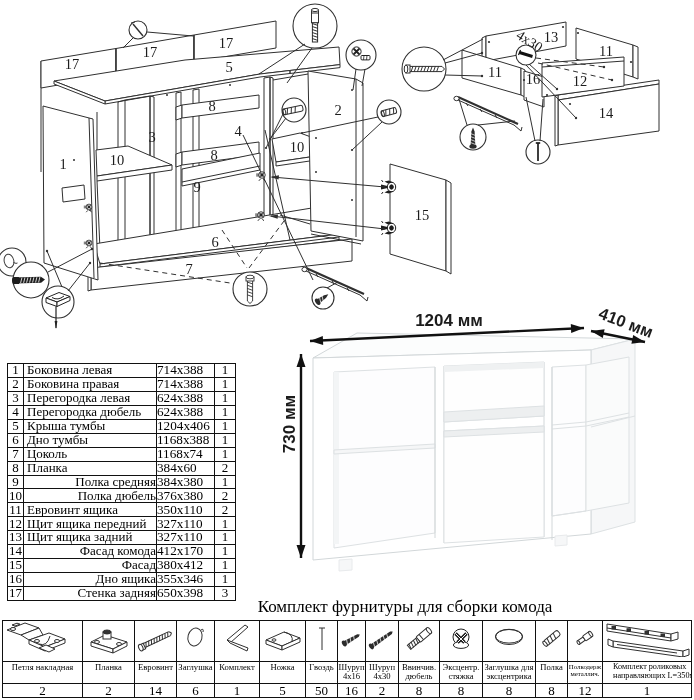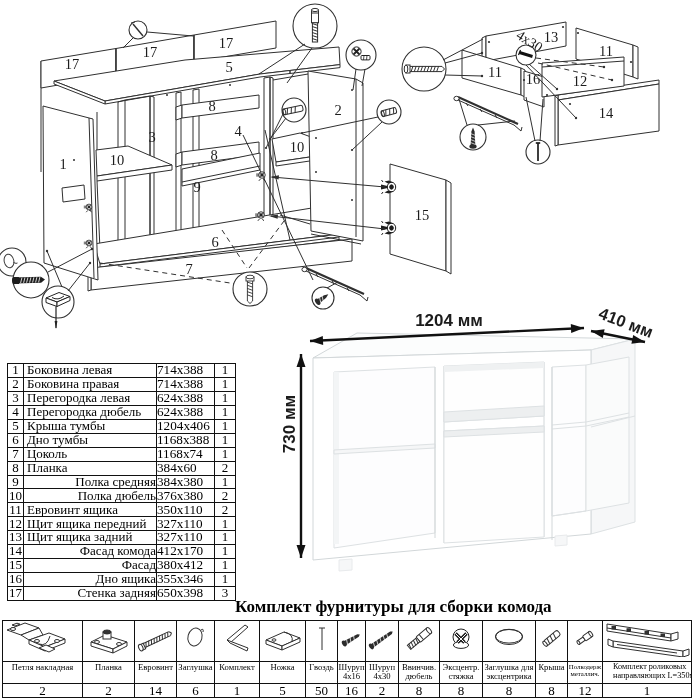--- a/index.html
+++ b/index.html
@@ -8,22 +8,22 @@
   #diagram{position:absolute;left:0;top:0;}
   table{border-collapse:collapse;}
   #parts{position:absolute;left:7px;top:363px;width:228px;height:238px;
          table-layout:fixed;font-size:13px;}
   #parts td{border:1.2px solid #111;padding:0 0 0 3px;height:12.7px;
             white-space:nowrap;overflow:hidden;line-height:12.5px;}
   #parts td.n{text-align:center;padding:0;}
   #parts td.s{text-align:left;padding:0;font-size:13.2px;}
   #parts td.q{text-align:center;padding:0;}
   #parts td.ind{padding-left:13px;text-align:right;}
-  #title{position:absolute;left:235px;top:597px;width:340px;text-align:left;
-         font-size:17px;color:#000;font-weight:bold;}
+  #title{position:absolute;left:235px;top:597px;width:340px;text-align:center;
+         font-size:17px;color:#000;}
   #hw{position:absolute;left:2px;top:620px;width:690px;height:78px;
       table-layout:fixed;}
   #hw td{border:1.2px solid #111;padding:0;text-align:center;vertical-align:middle;
          overflow:hidden;}
   #hw .lab{font-size:8.6px;line-height:8.8px;height:21px;}
   #hw .lab div{height:19px;overflow:hidden;}
   #hw .lab.tiny{font-size:6.8px;line-height:7px;}
   #hw .lab.left{text-align:left;padding-left:10px;}
   #hw .qty{font-size:13px;height:13px;line-height:13px;}
   #hw .ico{height:36px;}
@@ -744,21 +744,21 @@
 <td class="lab">
             <div>Ввинчив.<br>дюбель</div>
           </td>
 <td class="lab">
             <div>Эксцентр.<br>стяжка</div>
           </td>
 <td class="lab">
             <div>Заглушка для<br>эксцентрика</div>
           </td>
 <td class="lab">
-            <div>Крыша</div>
+            <div>Полка</div>
           </td>
 <td class="lab tiny">
             <div>Полкодерж<br>металлич.</div>
           </td>
 <td class="lab left" style="font-size:8.2px">
             <div style="white-space:nowrap">Комплект роликовых<br>направляющих L=350мм</div>
           </td>
 </tr>
 <tr>
 <td class="qty">2</td>

